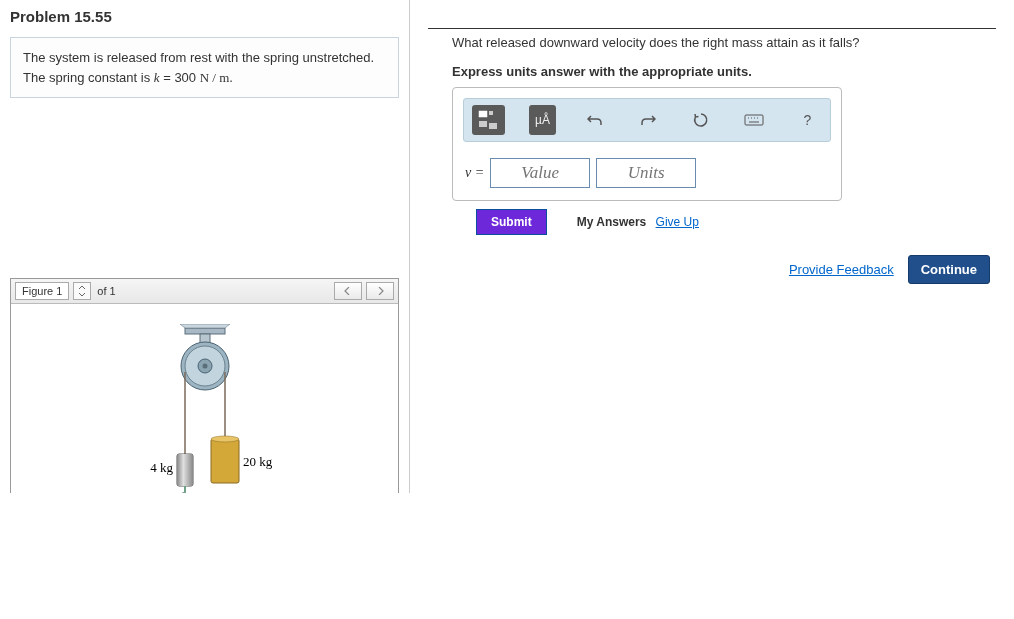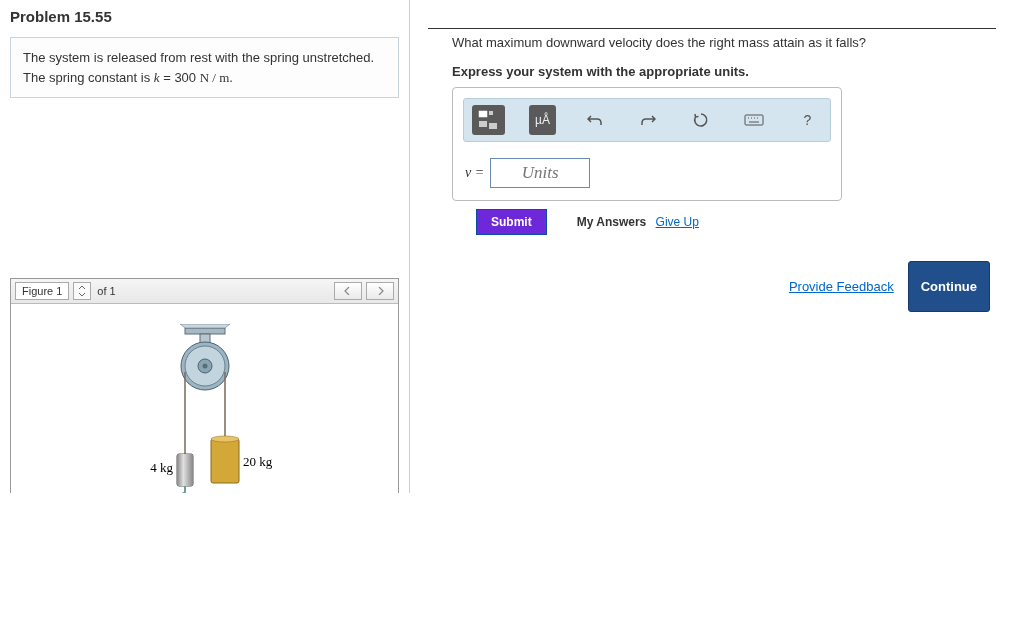--- a/index.html
+++ b/index.html
@@ -39,23 +39,23 @@
     .input-row input { border: 1px solid #6a8bb0; height: 30px; text-align: center; font-style: italic; font-family: 'Times New Roman', serif; font-size: 17px; color: #888; }
     .input-row .value-input { width: 100px; }
     .input-row .units-input { width: 100px; }
     
     .action-row { margin: 8px 0 0 24px; display:flex; align-items:center; gap: 30px; }
     .submit-btn { background: #6d28d9; color: #fff; border: 1px solid #0a4ea0; padding: 5px 14px; font-size: 12px; font-weight: bold; margin-left: 24px; }
     .links-group { font-size: 12px; }
     .my-answers { font-weight: bold; color: #333; }
     .give-up { color: #0066cc; text-decoration: underline; margin-left: 6px; }
     
-    .footer-row { display:flex; align-items:center; justify-content:flex-end; gap: 14px; margin-top: 26px; padding-right: 6px;}
+    .footer-row { display:flex; align-items:center; justify-content:flex-end; gap: 14px; margin-top: 20px; padding-right: 6px;}
     .provide-feedback { color: #0066cc; text-decoration: underline; font-size: 13px; }
-    .continue-btn { background: #204f8c; color: #fff; border: 1px solid #163b6a; border-radius: 3px; padding: 17px 12px; font-size: 13px; font-weight: bold; }
+    .continue-btn { background: #204f8c; color: #fff; border: 1px solid #163b6a; border-radius: 3px; padding: 6px 12px; font-size: 13px; font-weight: bold; }
     
     .icon-svg-small { width: 26px; height: 22px; }
   </style>
 </head>
 <body>
 
 <div class="container">
   <div class="left-panel">
     <div class="problem-title">Problem 15.55</div>
     <div class="problem-statement">
@@ -117,22 +117,22 @@
               <stop offset="100%" stop-color="#888"></stop>
             </linearGradient>
           </defs>
         </svg>
       </div>
     </div>
   </div>
 
   <div class="right-panel">
     <hr class="top-rule">
-    <div class="question-text">What maximum downward velocity does the right mass attain as it falls?</div>
-    <div class="instruction">Express your system with the appropriate units.</div>
+    <div class="question-text">What released downward velocity does the right mass attain as it falls?</div>
+    <div class="instruction">Express units answer with the appropriate units.</div>
 
     <div class="answer-box">
       <div class="toolbar">
         <button class="tool-btn dark">
           <svg class="icon-svg-small" viewBox="0 0 26 22">
               <rect x="3" y="2" width="8" height="6" fill="#fff" stroke="#fff" stroke-width="0.5"></rect>
               <rect x="13" y="2" width="4" height="4" fill="#ccc"></rect>
               <rect x="3" y="12" width="8" height="6" fill="#ccc"></rect>
               <rect x="13" y="14" width="8" height="6" fill="#ccc"></rect>
             </svg>
@@ -161,20 +161,21 @@
               <line x1="7" y1="5" x2="8" y2="5" stroke="#555"></line>
               <line x1="10" y1="5" x2="11" y2="5" stroke="#555"></line>
               <line x1="13" y1="5" x2="14" y2="5" stroke="#555"></line>
               <line x1="5" y1="9" x2="15" y2="9" stroke="#555"></line>
             </svg>
         </button>
         <button class="tool-btn">?</button>
       </div>
       <div class="input-row">
         <span class="var-label">v =</span>
+        <input class="value-input" placeholder="Value" style="">
         <input class="units-input" placeholder="Units" style="">
       </div>
     </div>
 
     <div class="action-row">
       <button class="submit-btn">Submit</button>
       <span class="links-group">
         <span class="my-answers">My Answers</span>
         <a href="#" class="give-up">Give Up</a>
       </span>

